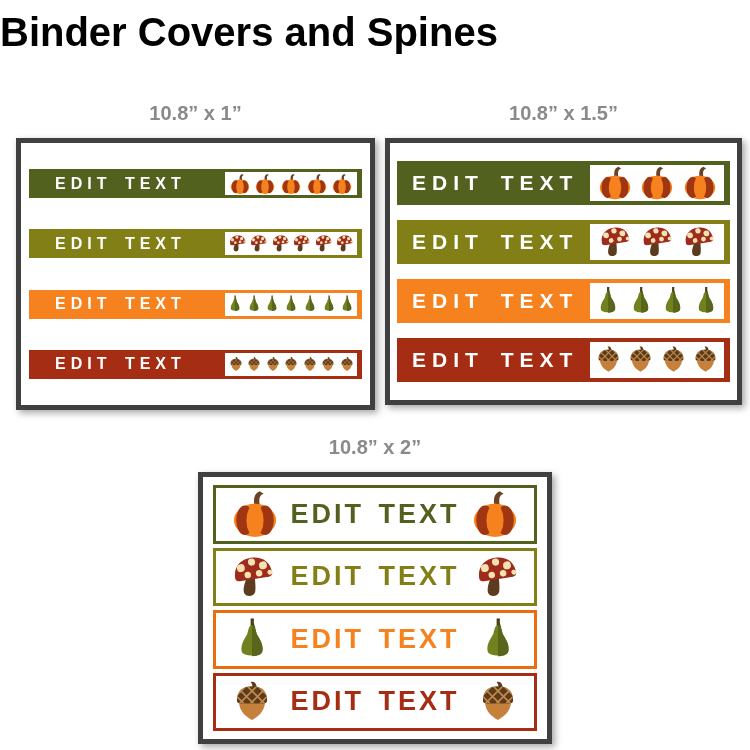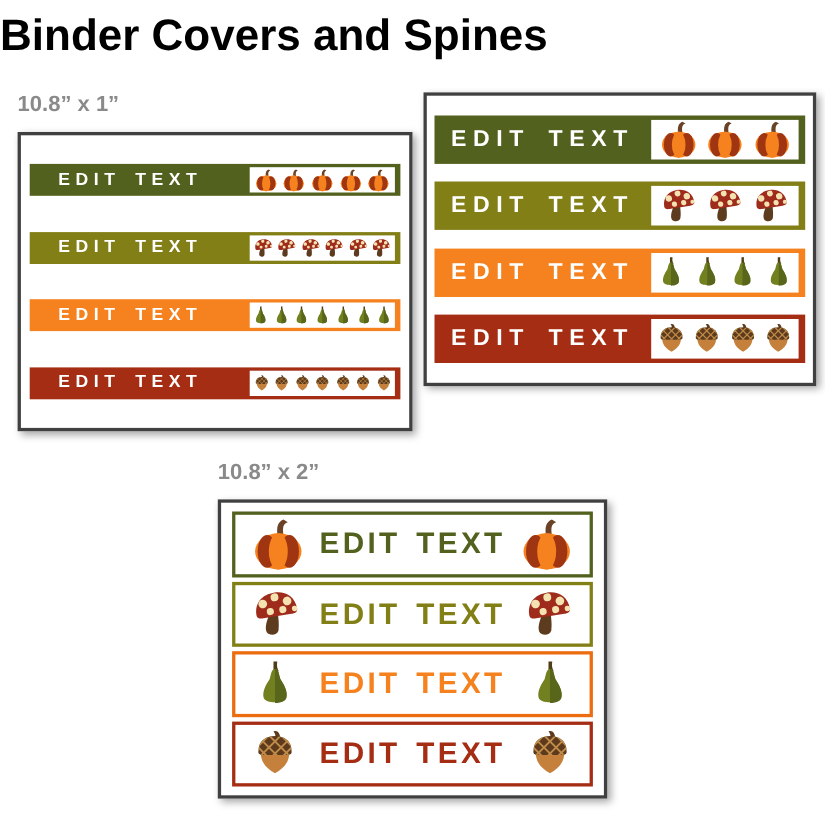--- a/index.html
+++ b/index.html
@@ -10,25 +10,25 @@
   }
   .page-title {
     position: absolute; top: 10px; left: 0; width: 750px;
     text-align: left; font-size: 40px; font-weight: bold; color: #000;
   }
   .panel { position: absolute; }
   .panel.p1 { left: 16px;  top: 84px;  width: 359px; }
   .panel.p2 { left: 385px; top: 84px;  width: 357px; }
   .panel.p3 { left: 198px; top: 418px; width: 354px; }
   .panel-label {
-    font-size: 20px; font-weight: bold;
-    color: #8a8a8a; height: 24px; margin-bottom: 12px;
+    text-align: center; font-size: 20px; font-weight: bold;
+    color: #8a8a8a; height: 24px; margin-bottom: 12px; margin-top: 18px;
   }
   .panel-card {
-    background: #fff; border: 3px solid #404040;
+    background: #fff; border: 5px solid #404040;
     box-shadow: 3px 3px 7px rgba(0,0,0,0.35);
     display: flex; flex-direction: column; justify-content: space-between;
   }
   .p1 .panel-card { width: 359px; height: 272px; padding: 26px 8px; }
   .p2 .panel-card { width: 357px; height: 267px; padding: 18px 7px; }
   .p3 .panel-card { width: 354px; height: 272px; padding: 8px 10px; gap: 4px; }
 
   .strip { position: relative; display: flex; align-items: center; }
   .p1 .strip { height: 29px; }
   .p2 .strip { height: 44px; }
@@ -215,20 +215,21 @@
           </svg>
           <svg class="icon icon-acorn">
             <use href="#sym-acorn"></use>
           </svg>
         </div>
       </div>
     </div>
 </div>
 
 <div class="panel p2">
+  <div class="panel-label">10.8” x 1.5”</div>
   <div class="panel-card">
       <div class="strip filled" style="background: rgb(83, 97, 31);">
         <span class="strip-text" style="color: rgb(255, 255, 255);">EDIT TEXT</span>
         <div class="icon-box">
           <svg class="icon icon-pumpkin">
             <use href="#sym-pumpkin"></use>
           </svg>
           <svg class="icon icon-pumpkin">
             <use href="#sym-pumpkin"></use>
           </svg>

